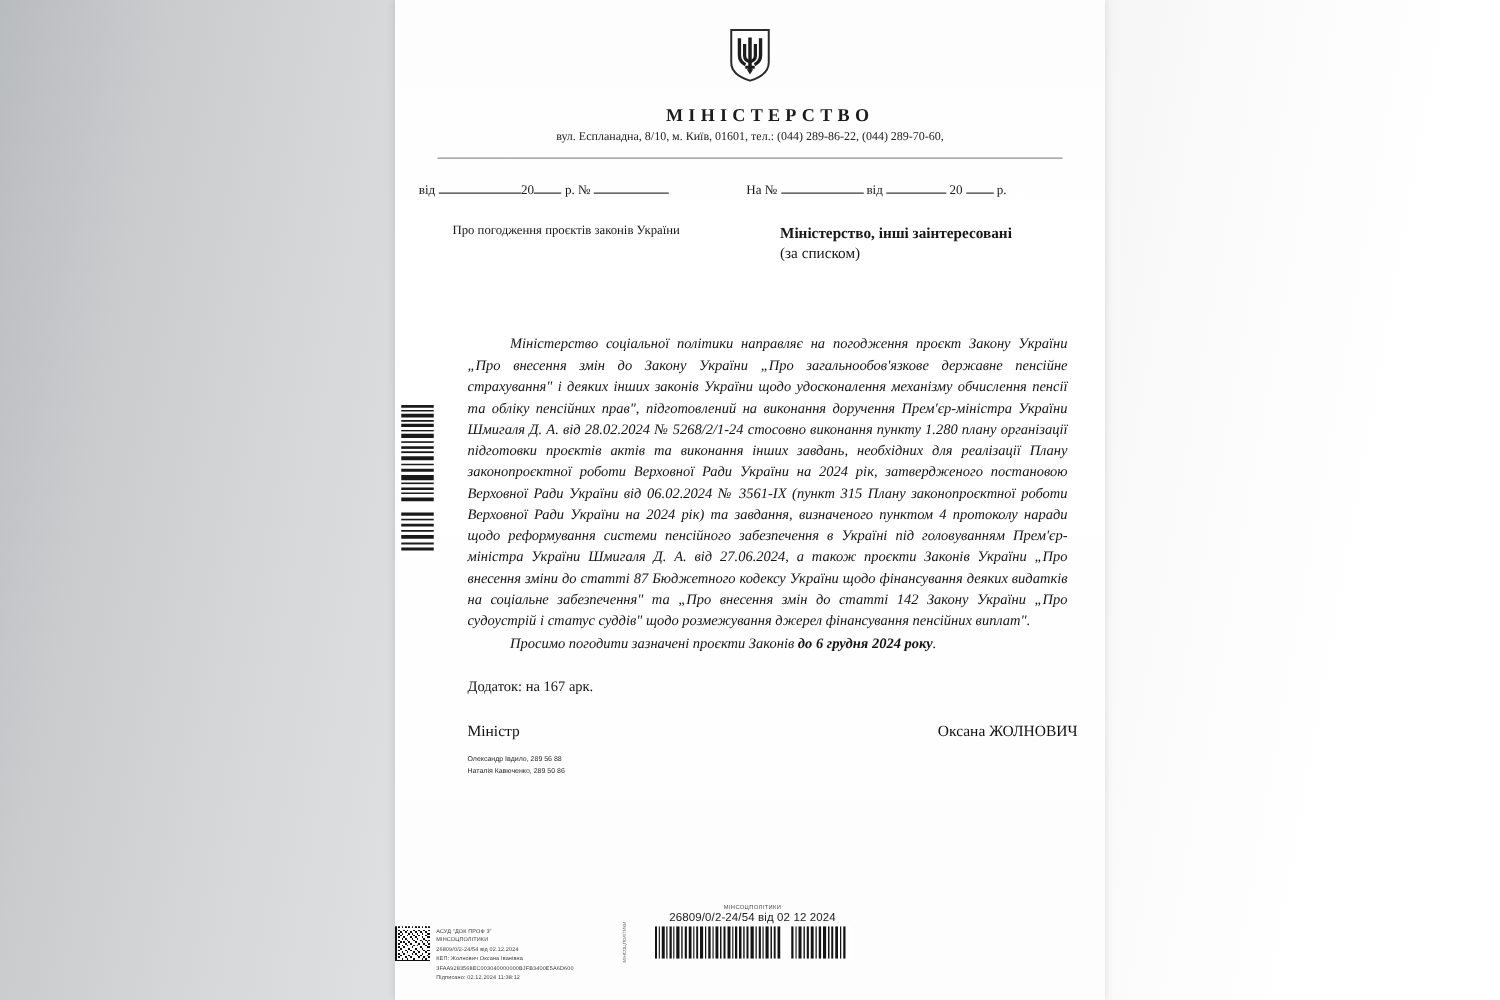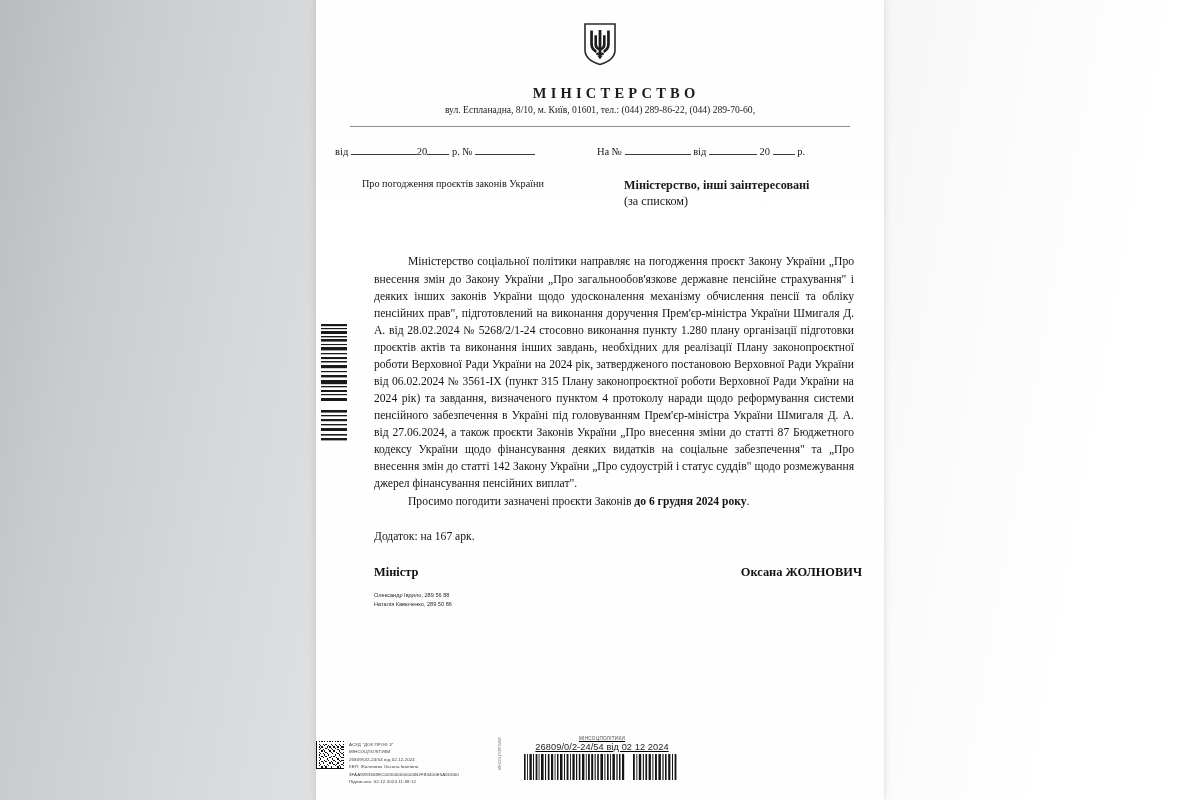--- a/index.html
+++ b/index.html
@@ -147,27 +147,28 @@
   }
   .addressee .bold {
     font-weight: bold;
   }
   .addressee .plain {
     font-weight: normal;
   }
 
   
   .body-text {
-    margin: 44px 0 0 0;
+    margin: 56px 0 0 0;
     padding: 0 30px 0 58px;
     font-size: 11.6px;
     line-height: 1.47;
     text-align: justify;
     color: #141414;
     hyphens: none;
+    font-style: italic;
   }
   .body-text p {
     margin: 0;
     text-indent: 34px;
   }
   .body-text p.p2 {
     margin-top: 1px;
   }
   .body-text b { font-weight: bold; }
 
@@ -179,21 +180,21 @@
   }
 
   
   .signature {
     display: flex;
     justify-content: space-between;
     align-items: baseline;
     margin-top: 22px;
     padding: 0 22px 0 58px;
     font-size: 12.4px;
-    font-weight: bold;
+    font-weight: normal;
     color: #111111;
   }
 
   .executors {
     margin-top: 11px;
     padding-left: 58px;
     font-size: 5.6px;
     line-height: 1.55;
     color: #2b2b2b;
     font-family: "Liberation Sans", sans-serif;
@@ -229,24 +230,23 @@
     font-size: 4.4px;
     line-height: 1.72;
     color: #3a3a3a;
     white-space: nowrap;
     letter-spacing: 0.12px;
   }
 
   .barcode-block {
     position: absolute;
     left: 196px;
-    bottom: 10px;
+    bottom: 22px;
     width: 180px;
     text-align: center;
-    text-decoration: underline;
   }
   .barcode-caption {
     font-family: "Liberation Sans", sans-serif;
     font-size: 4.6px;
     color: #4a4a4a;
     letter-spacing: 0.3px;
     margin-bottom: 1px;
   }
   .barcode-number {
     font-family: "Liberation Sans", sans-serif;

